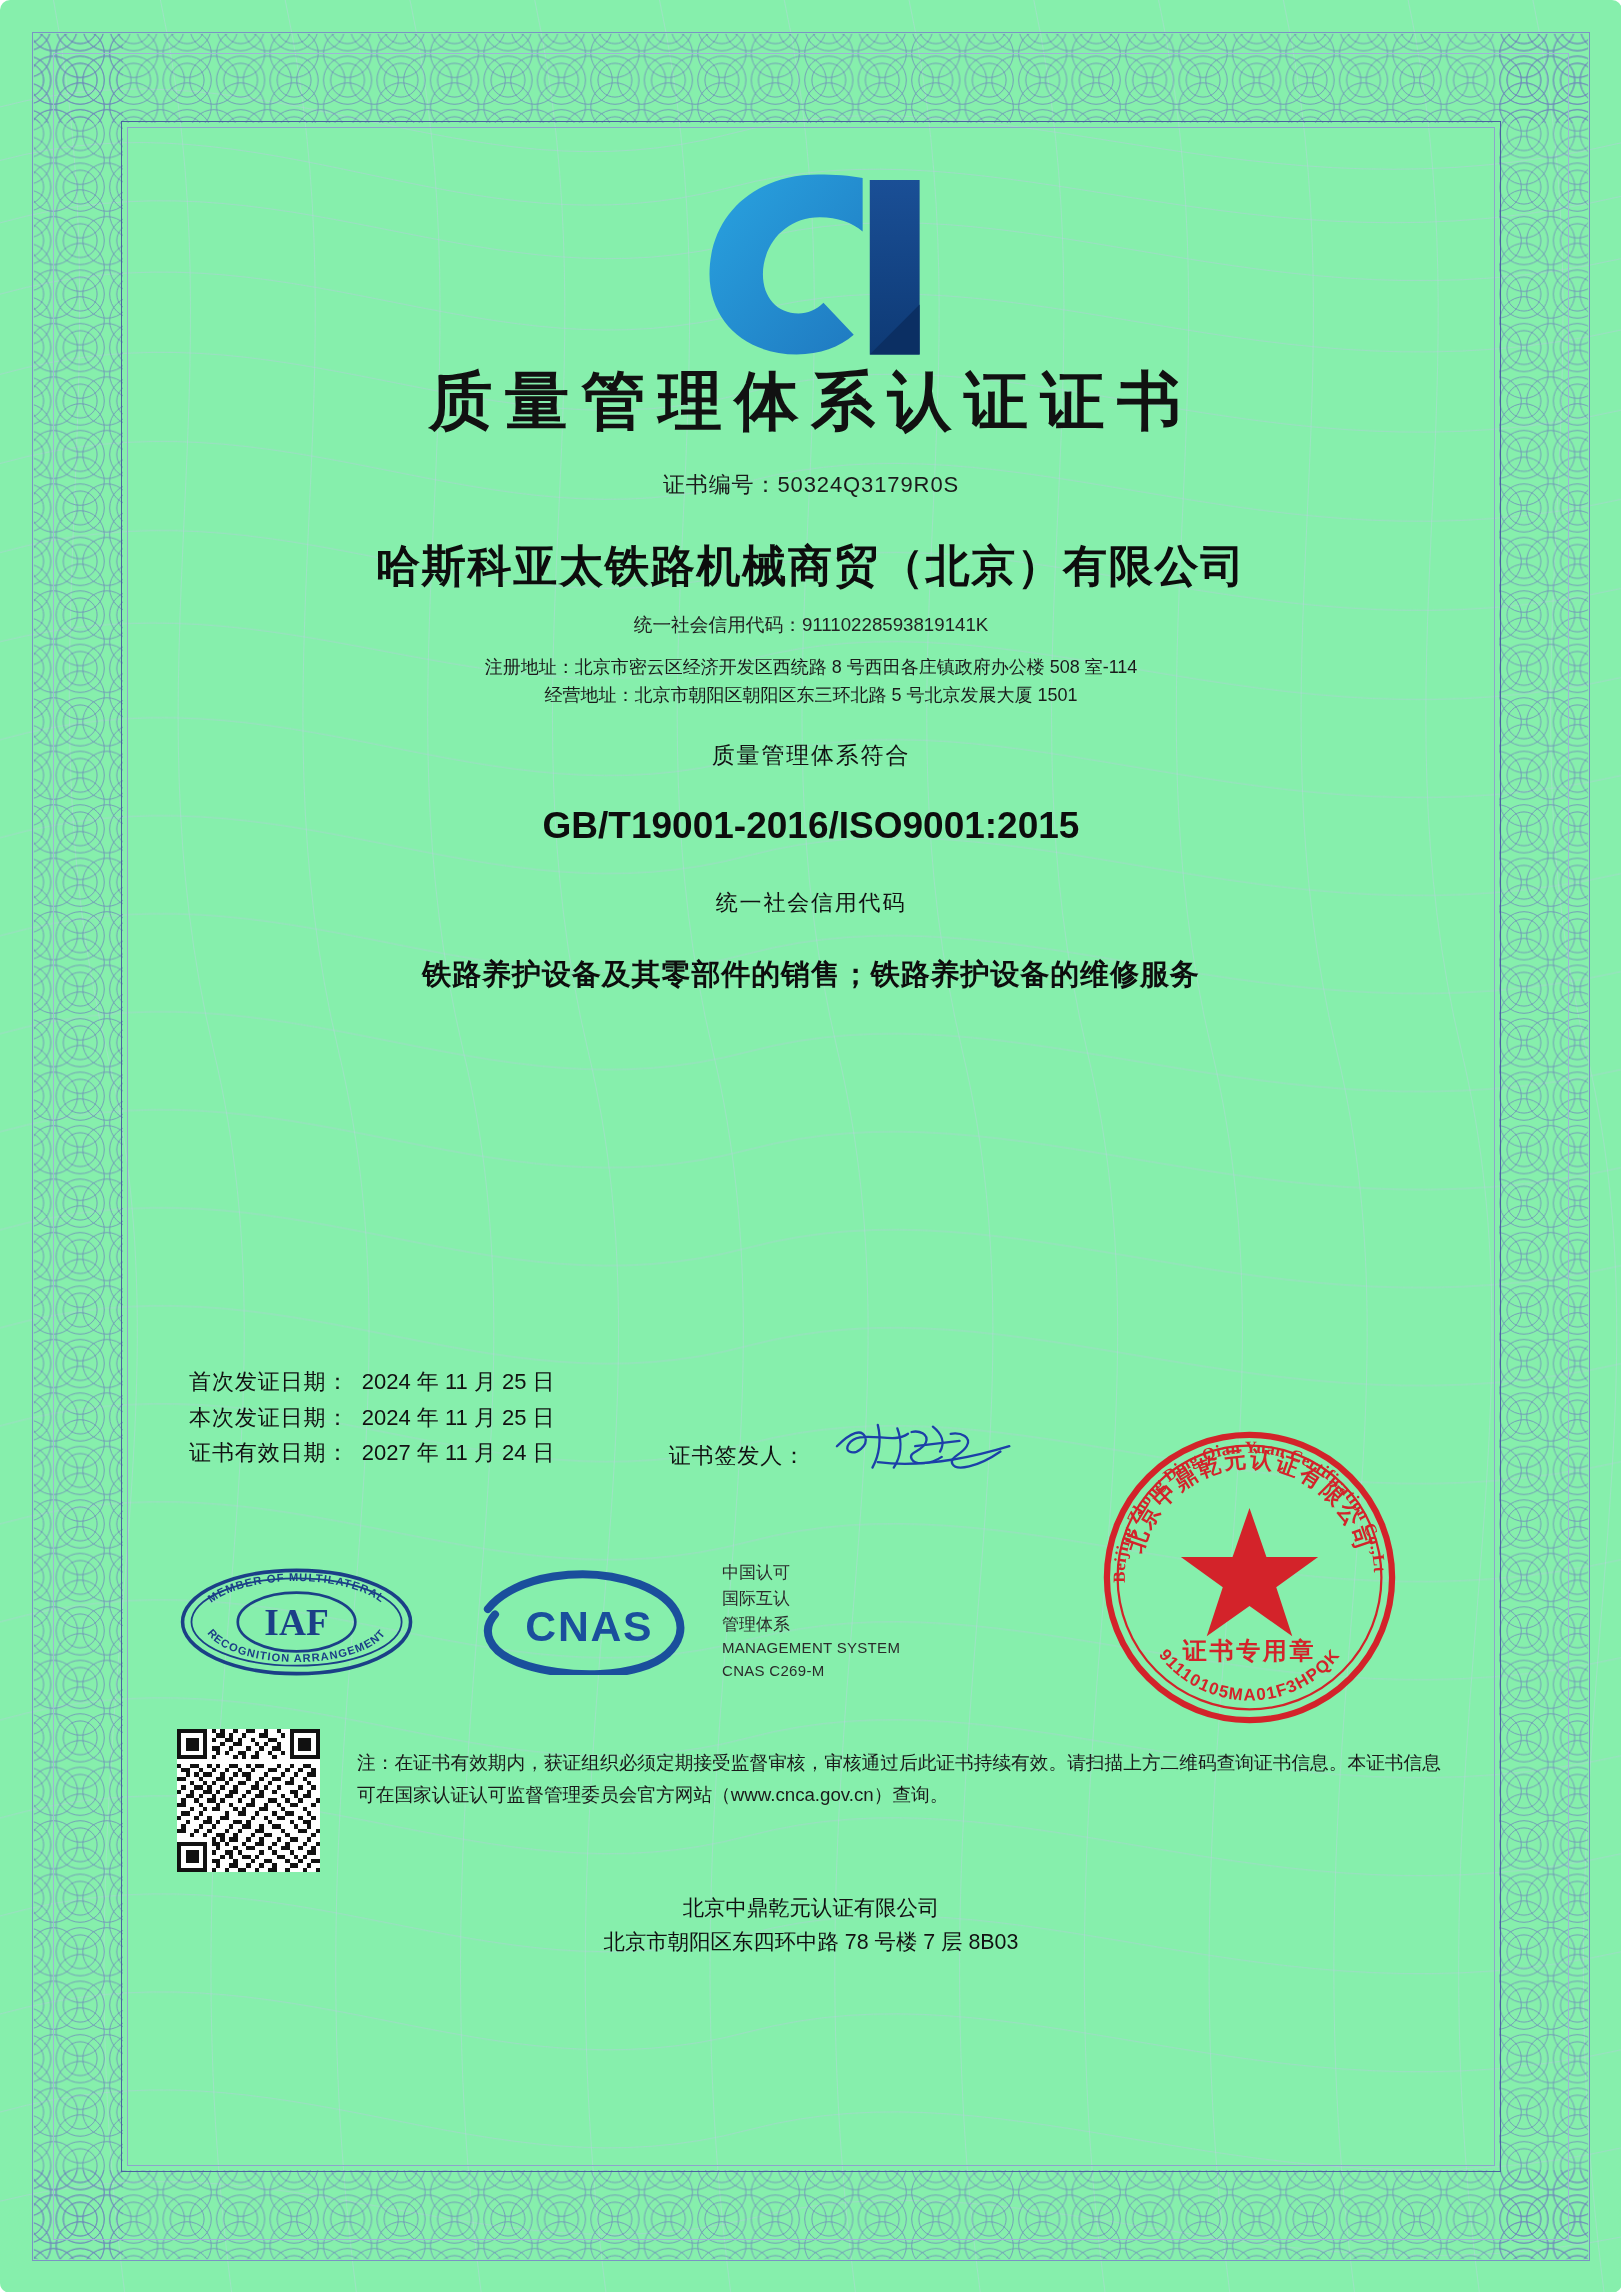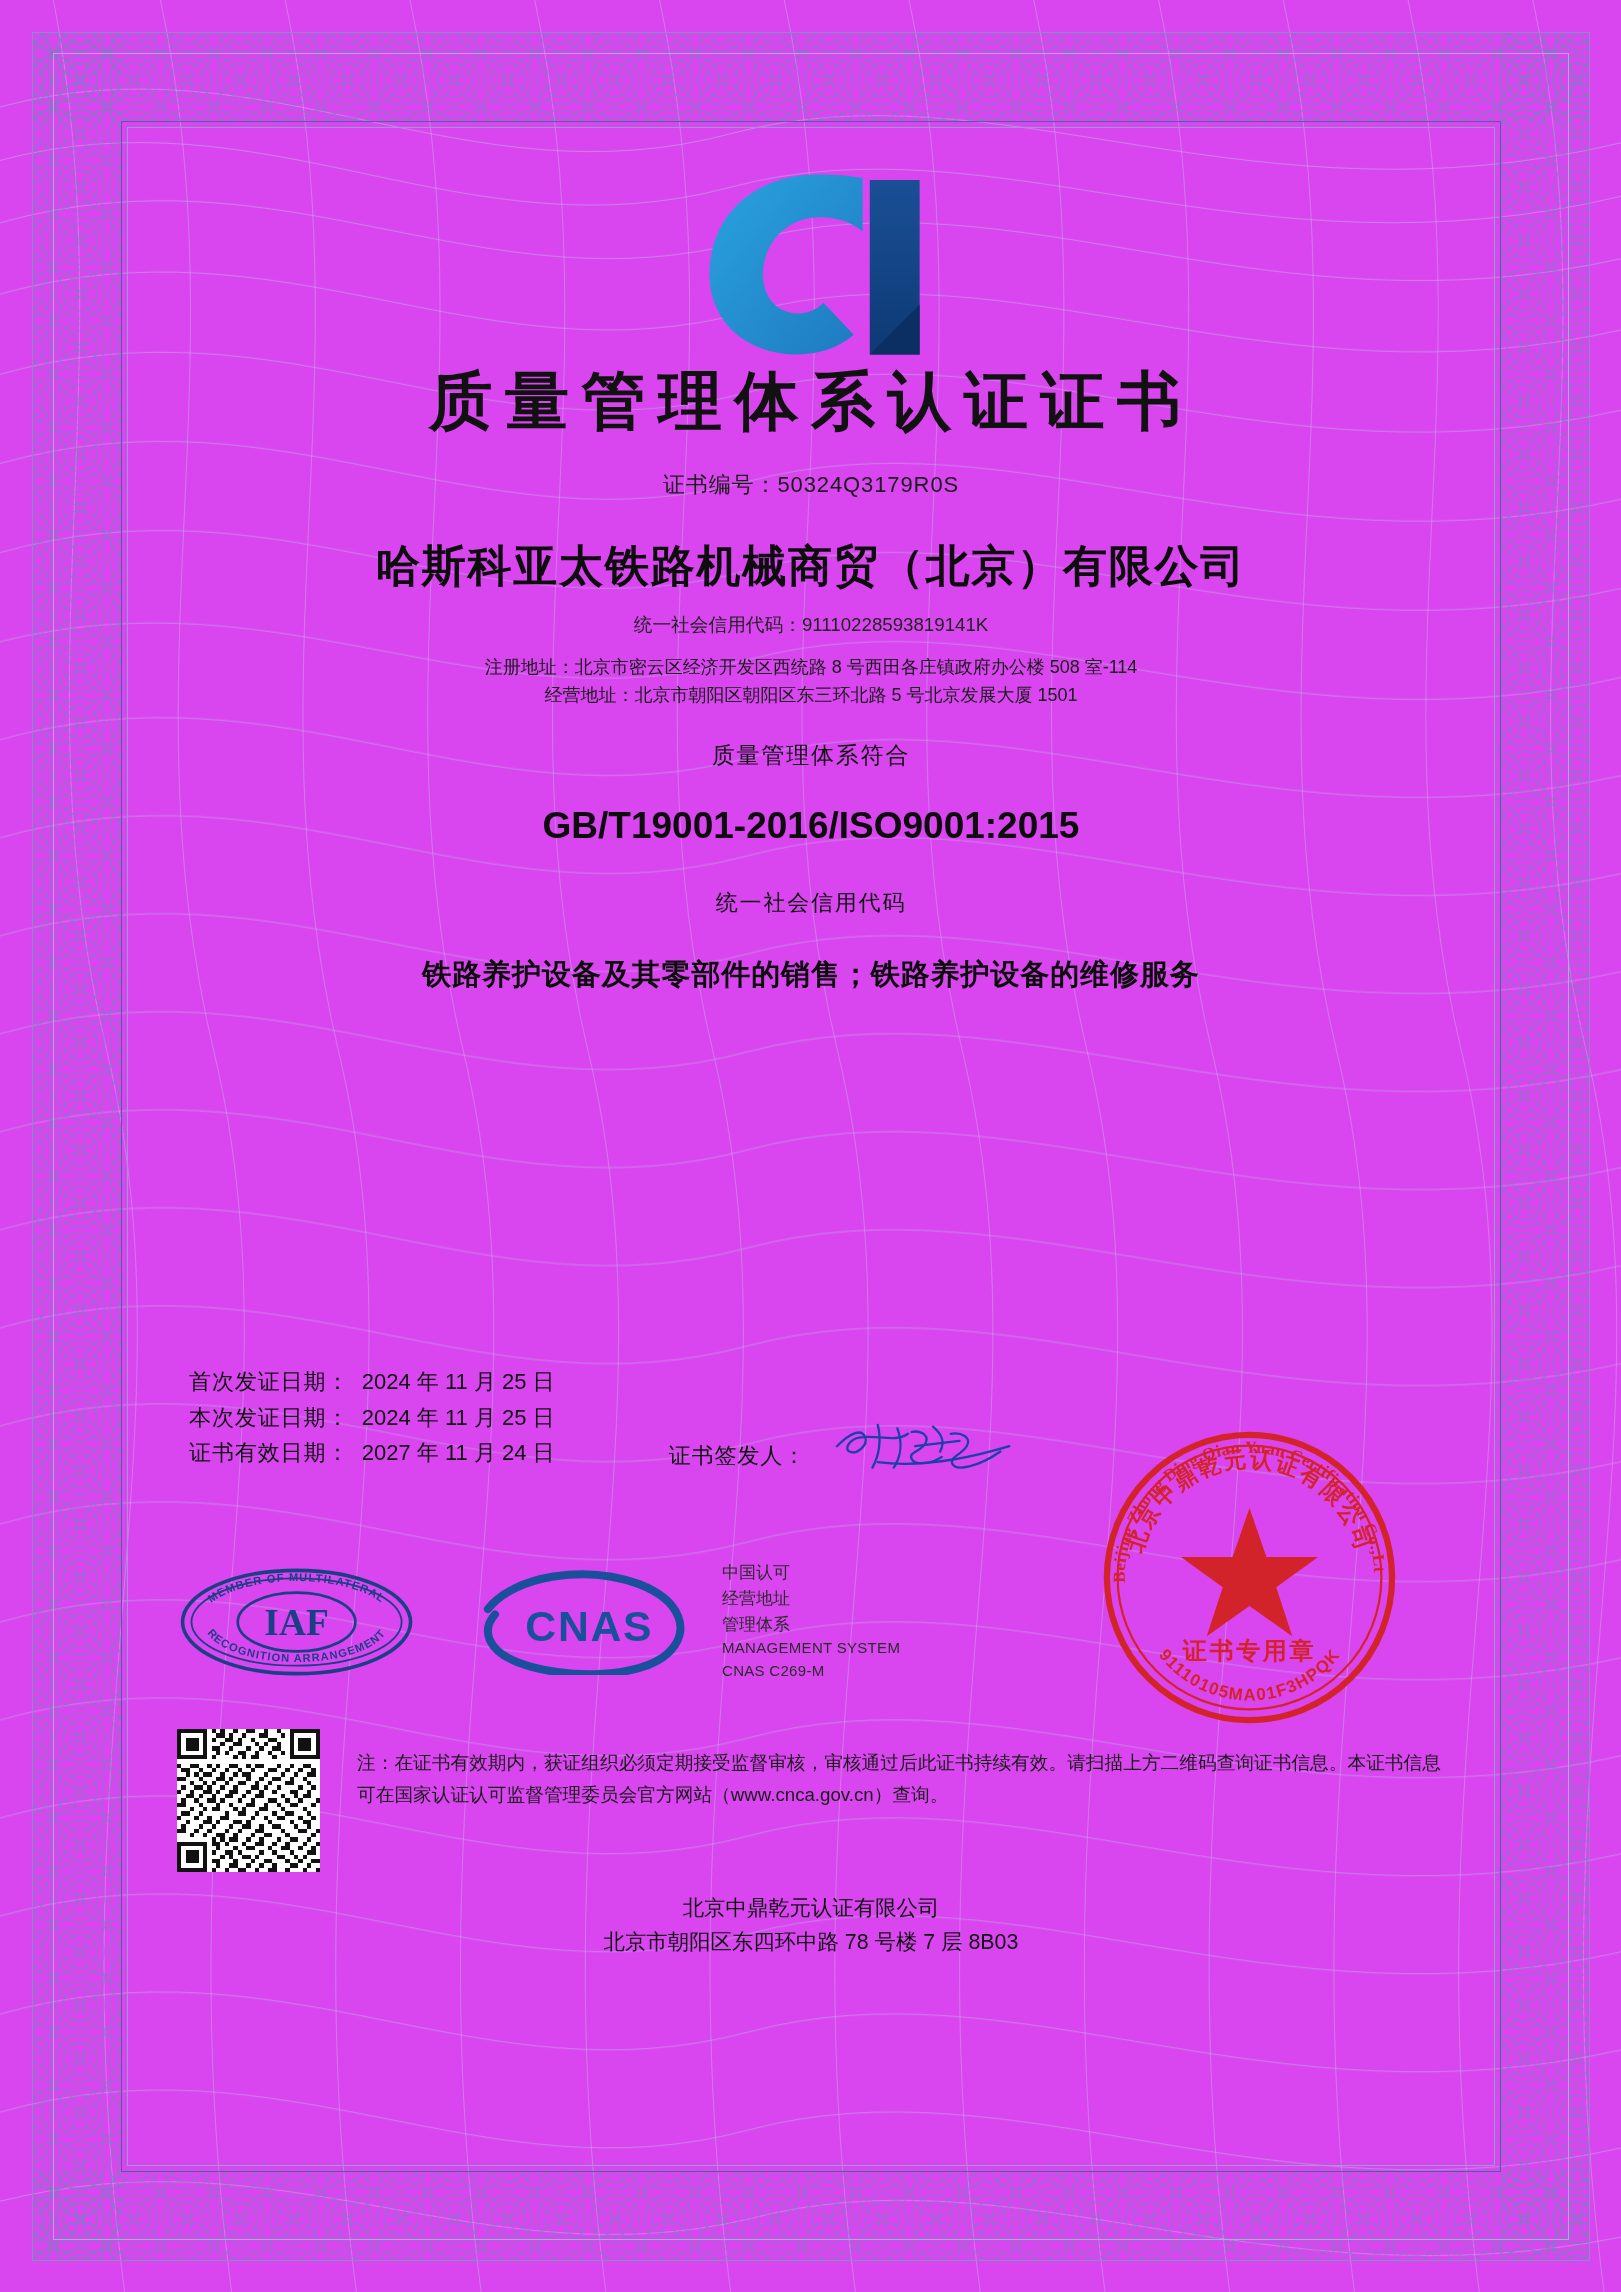--- a/index.html
+++ b/index.html
@@ -13,21 +13,22 @@
     font-family: "Liberation Sans", sans-serif;
     color: #1a1a1a;
     position: relative;
     overflow: hidden;
   }
 
   
   .certificate {
     position: absolute;
     inset: 0;
-    background: #d946ef;
+    background: #86efac;
+    border-radius: 10px;
   }
 
   .guilloche-bg {
     position: absolute;
     inset: 0;
     pointer-events: none;
   }
 
   .border-outer {
     position: absolute;
@@ -415,21 +416,21 @@
         </text>
       </svg>
 
       <svg class="cnas-mark" viewBox="0 0 245 120">
         <path d="M10,46 C40,8 120,-4 180,18 C226,36 240,70 212,96 C182,124 96,126 44,106 C10,93 2,70 18,52" fill="none" stroke="#1a4f9c" stroke-width="9" stroke-linecap="round"></path>
         <text x="124" y="82" text-anchor="middle" font-family="'Liberation Sans', sans-serif" font-size="48" font-weight="bold" fill="#1a4f9c" letter-spacing="2">CNAS</text>
       </svg>
 
       <div class="cnas-text">
         <div>中国认可</div>
-        <div>经营地址</div>
+        <div>国际互认</div>
         <div>管理体系</div>
         <div class="en">MANAGEMENT SYSTEM</div>
         <div class="en">CNAS  C269-M</div>
       </div>
     </div>
 
     <svg class="seal" viewBox="0 0 340 340">
       <circle cx="170" cy="170" r="160" fill="none" stroke="#d3232a" stroke-width="7"></circle>
       <circle cx="170" cy="170" r="148" fill="none" stroke="#d3232a" stroke-width="2.5"></circle>
       <path id="sealArcEn" d="M 30 170 A 140 140 0 0 1 310 170" fill="none"></path>

